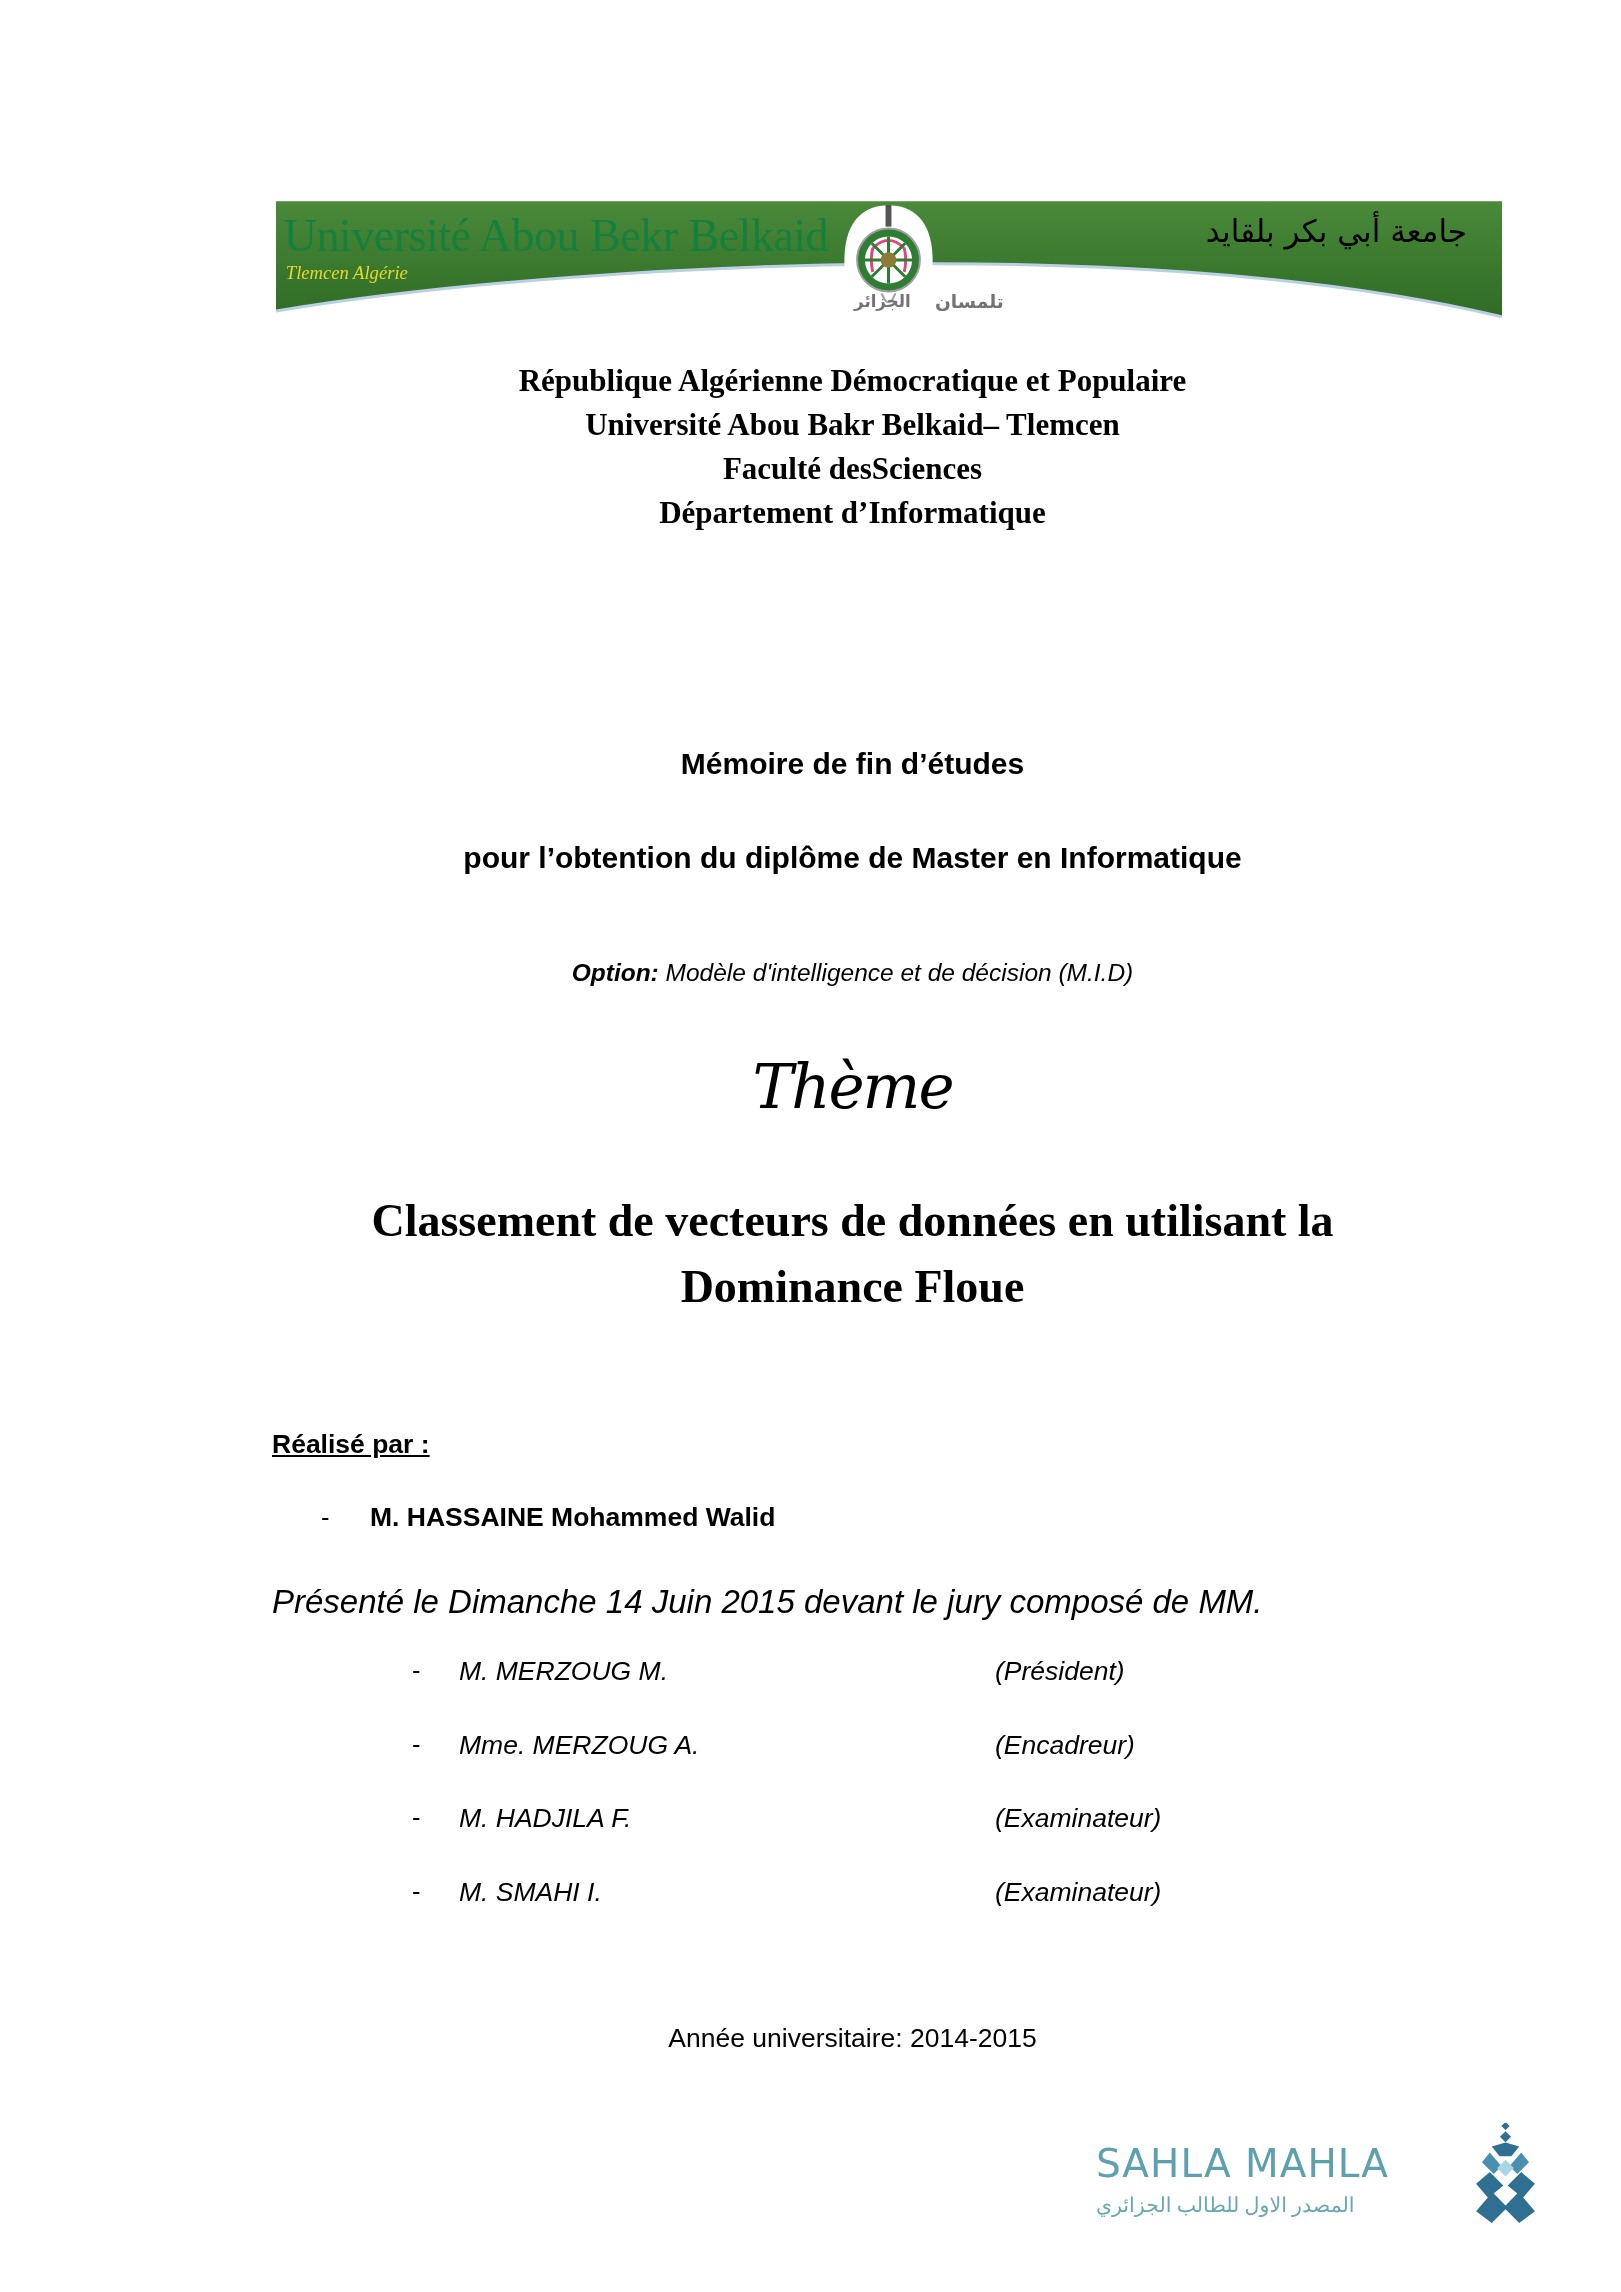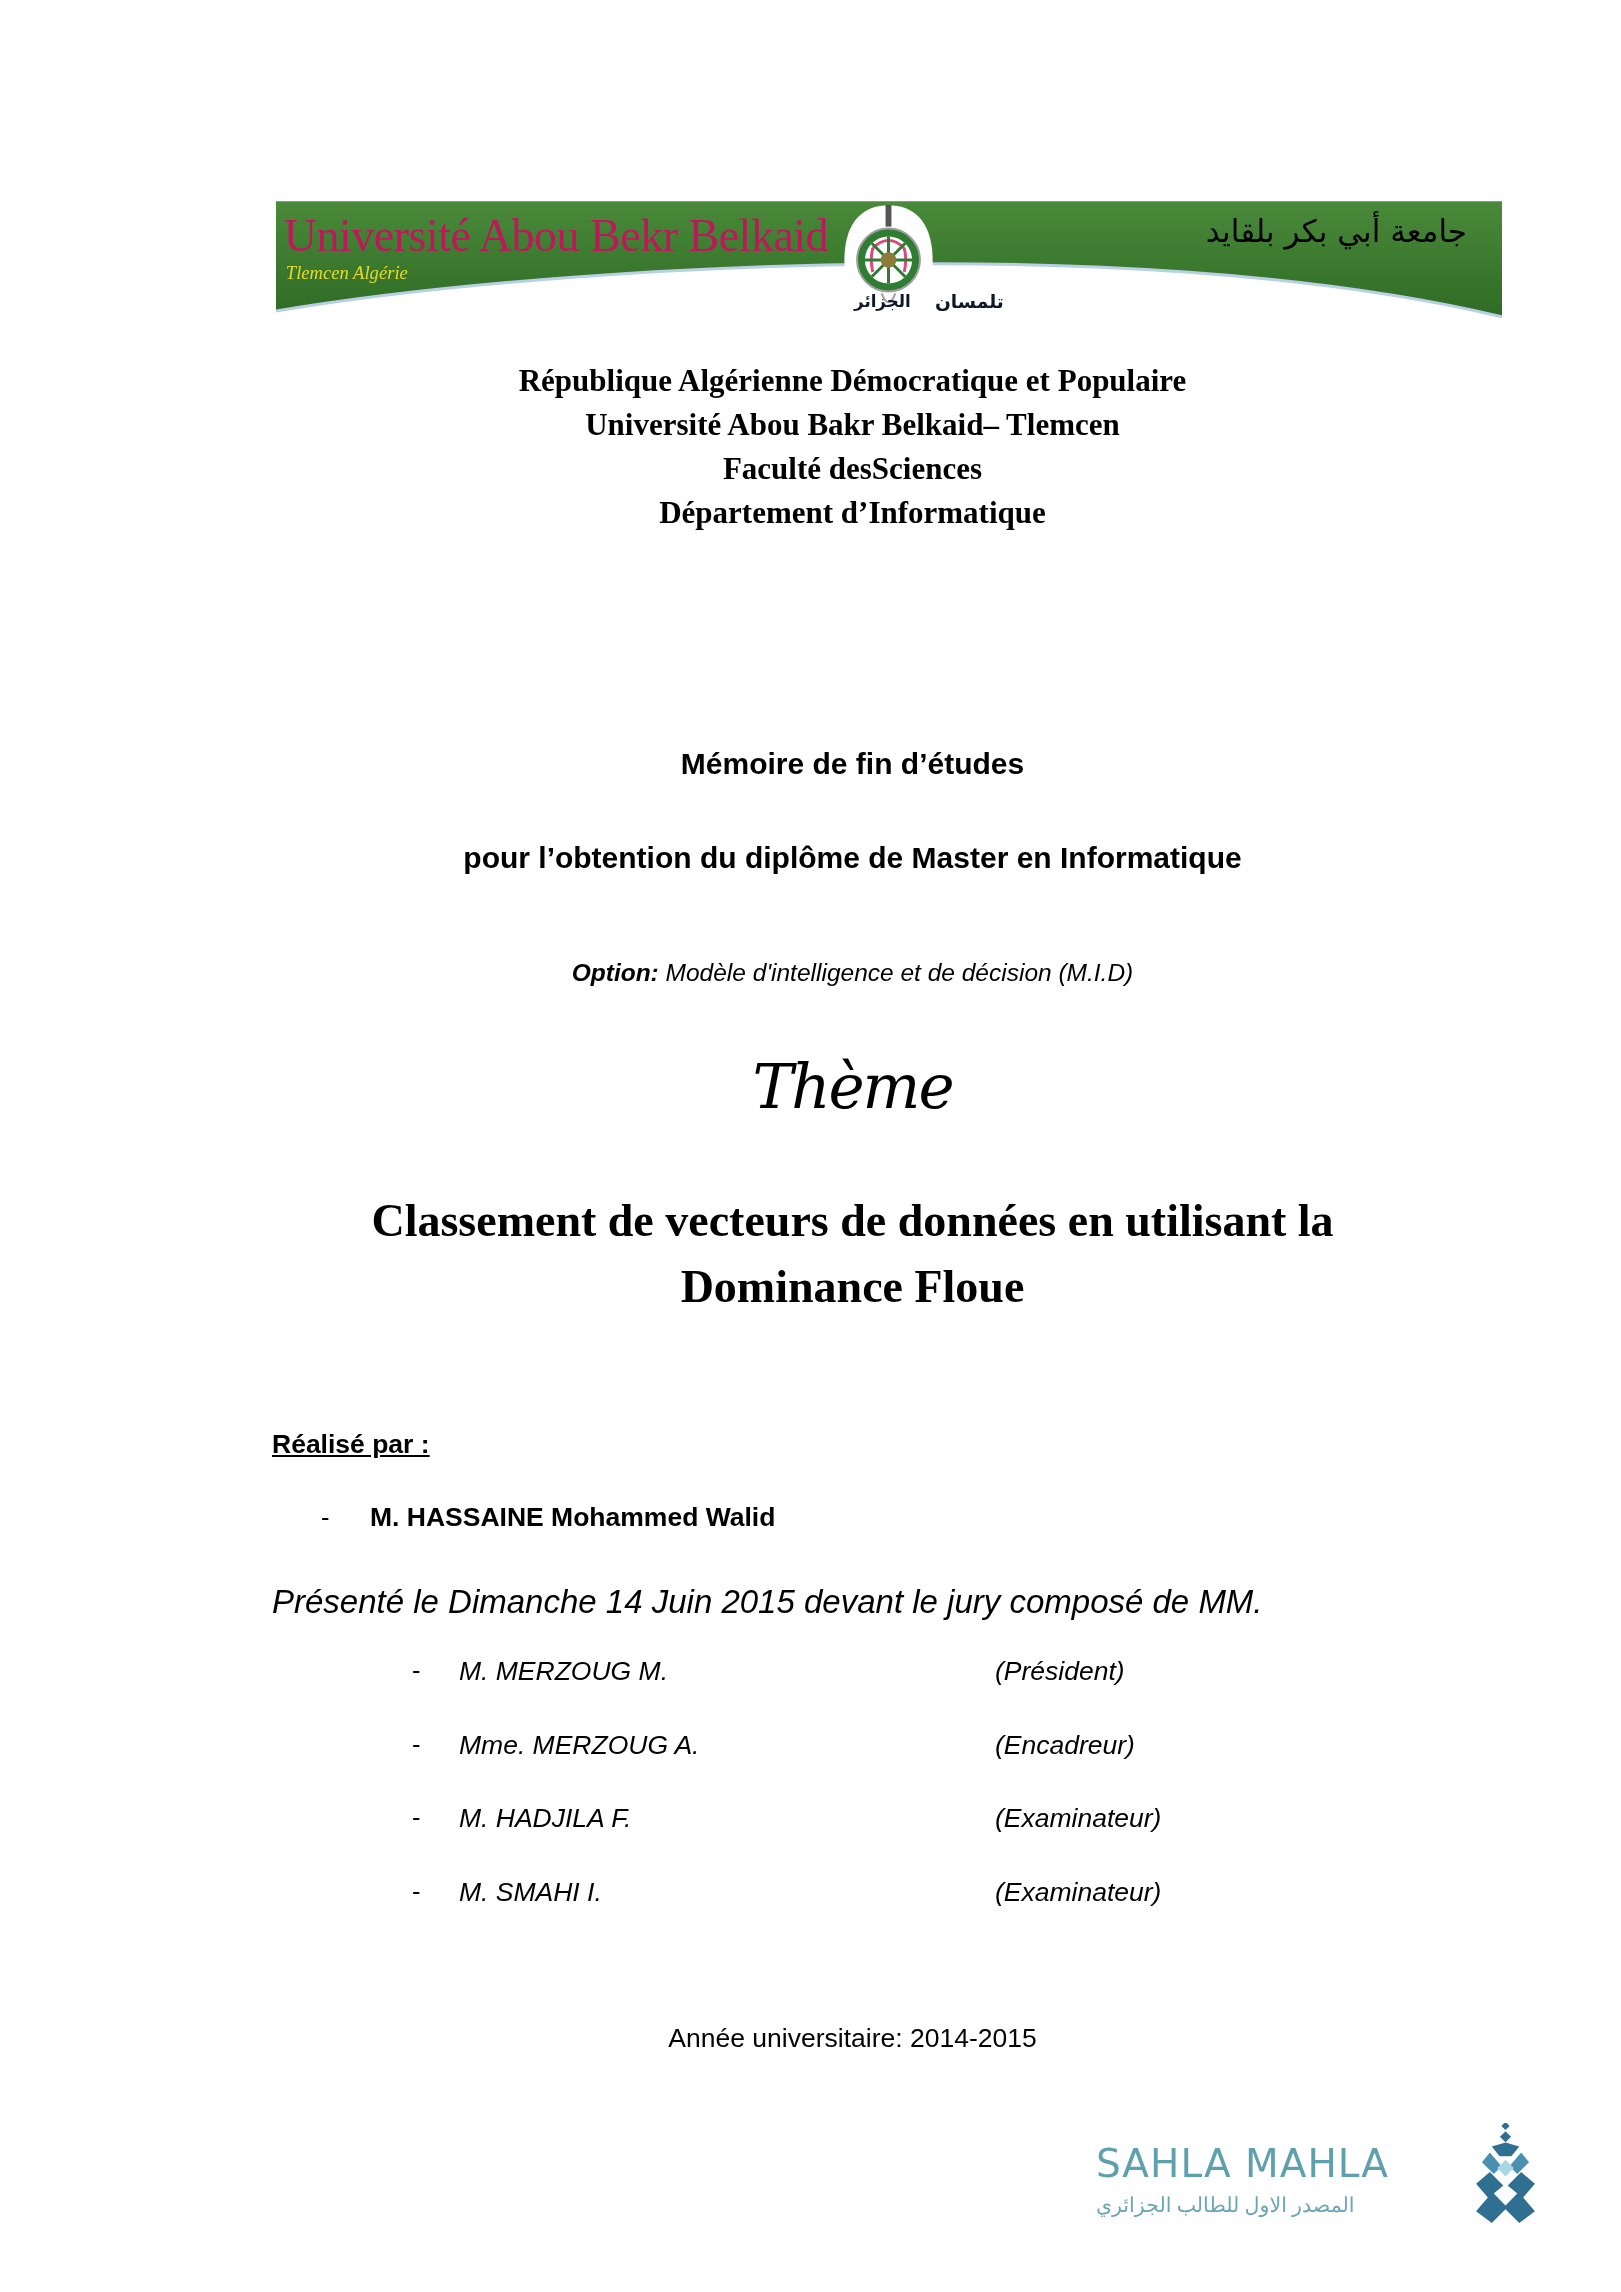--- a/index.html
+++ b/index.html
@@ -2,24 +2,24 @@
 <html><head>
   <meta charset="utf-8">
   <style>
     html, body { margin: 0; padding: 0; background: #ffffff; }
     body { width: 1621px; height: 2293px; position: relative; overflow: hidden; color: #000; }
     .abs { position: absolute; }
 
     
     .banner { left: 276px; top: 201px; width: 1226px; height: 120px; overflow: hidden; }
     .banner svg { display: block; }
-    .banner-title { left: 7.8px; top: 7.8px; font-family: "Liberation Serif", serif; font-size: 46px; color: #be185d; letter-spacing: -0.5px; white-space: nowrap; }
+    .banner-title { left: 7.8px; top: 7.8px; font-family: "Liberation Serif", serif; font-size: 46px; color: #15803d; letter-spacing: -0.5px; white-space: nowrap; }
     .banner-sub { left: 9.8px; top: 61px; font-family: "Liberation Serif", serif; font-style: italic; font-size: 18.6px; color: #e5d92b; white-space: nowrap; }
     .banner-arabic { right: 35px; top: 11.8px; font-family: "DejaVu Sans", sans-serif; font-size: 31px; color: #000000; font-weight: normal; direction: rtl; white-space: nowrap; }
-    .banner-city { left: 580px; top: 90px; font-family: "DejaVu Sans", sans-serif; font-size: 18.6px; color: #0f172a; font-weight: bold; direction: rtl; white-space: nowrap; }
+    .banner-city { left: 580px; top: 90px; font-family: "DejaVu Sans", sans-serif; font-size: 18.6px; color: #737373; font-weight: bold; direction: rtl; white-space: nowrap; }
 
     
     .inst { left: 0; width: 1705px; text-align: center; font-family: "Liberation Serif", serif; font-weight: bold; font-size: 31px; line-height: 44px; }
     .inst div { white-space: nowrap; }
 
     .sans-b { font-family: "Liberation Sans", sans-serif; font-weight: bold; }
     .center-line { left: 0; width: 1705px; text-align: center; white-space: nowrap; }
 
     .memoire { top: 747px; font-size: 30px; }
     .obtention { top: 841px; font-size: 30px; }

